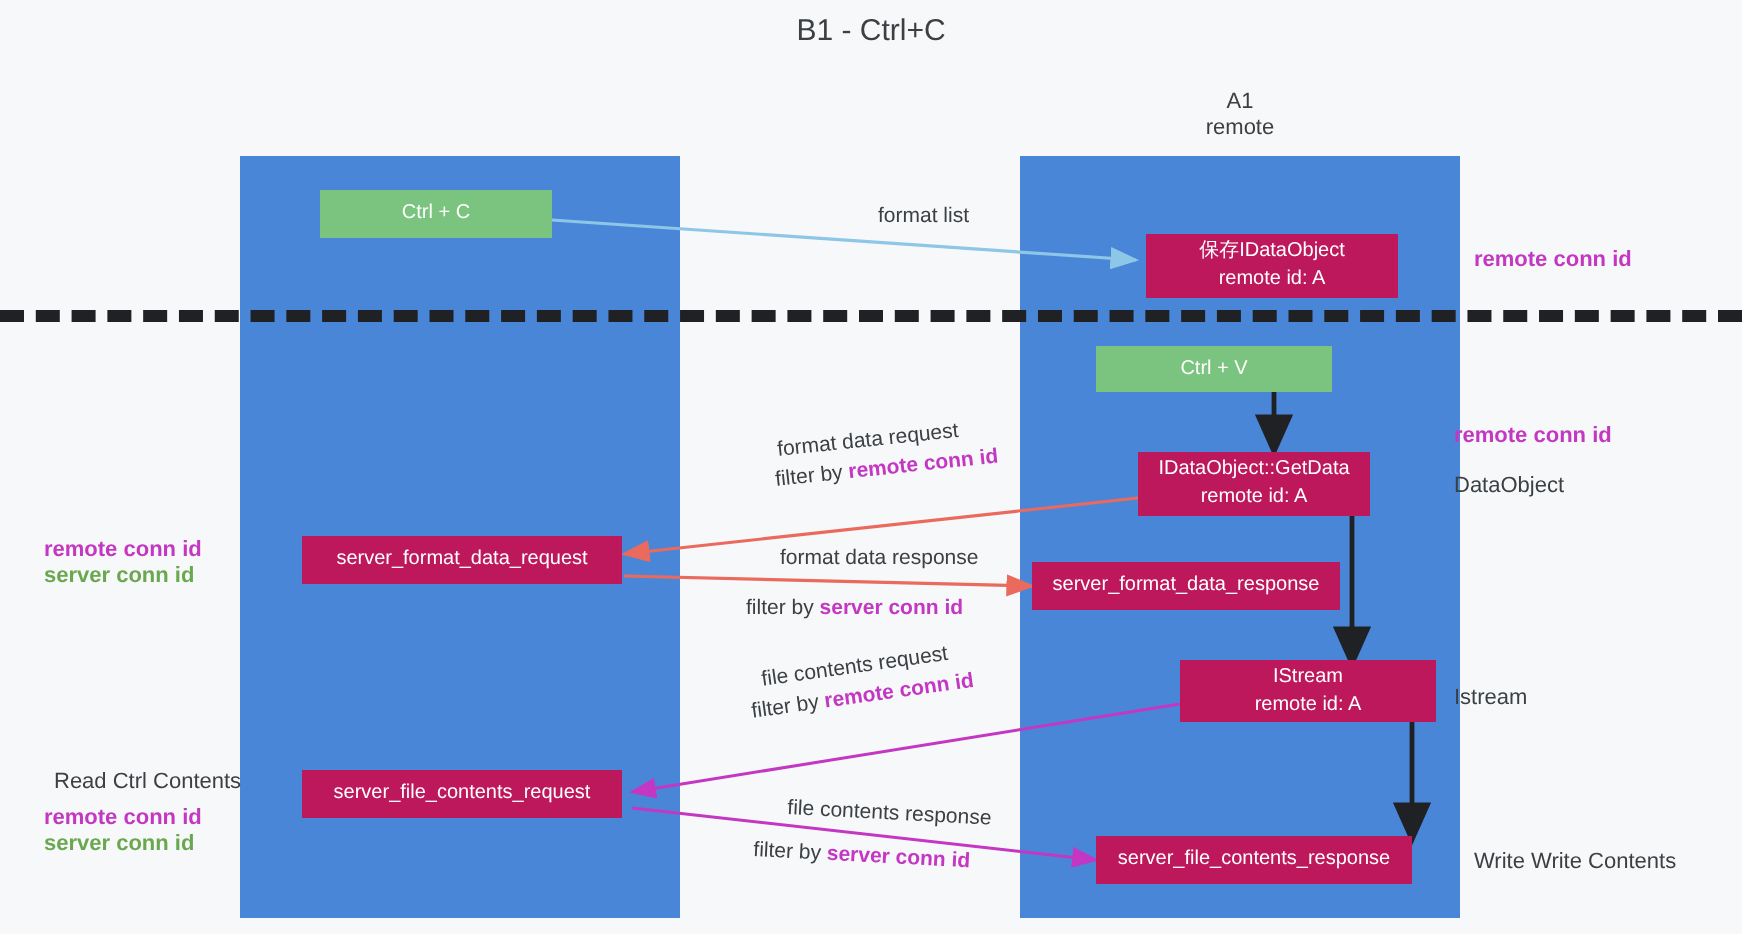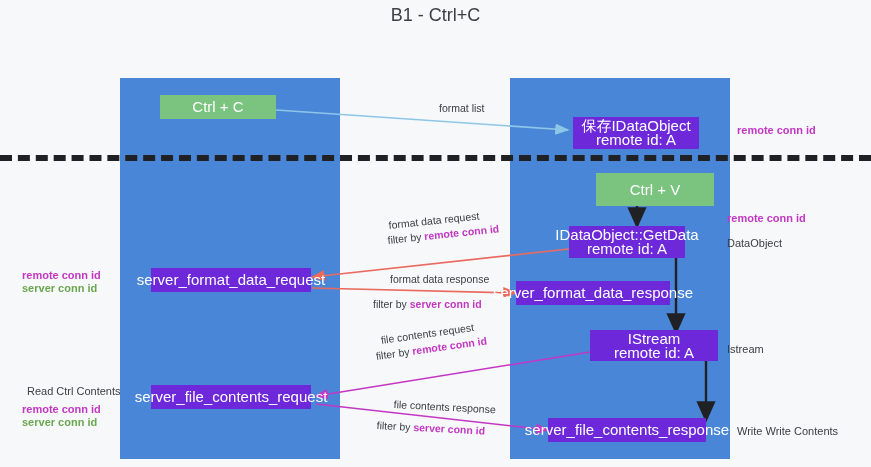--- a/index.html
+++ b/index.html
@@ -7,25 +7,25 @@
     width:871px;height:467px;
     background:#f7f8fa;
     font-family:"Liberation Sans",sans-serif;
     position:relative;
     overflow:hidden;
     color:#3c4043;
   }
   #stage{position:absolute;left:0;top:0;width:871px;height:467px;}
   .lane{position:absolute;background:#4a86d8;}
   .lane-hdr{position:absolute;text-align:center;font-size:11px;line-height:13px;color:#3c4043;}
-  .title{position:absolute;left:0;top:5px;width:871px;text-align:center;font-size:18px;line-height:21px;color:#3c4043;}
+  .title{position:absolute;left:0;top:5px;width:871px;text-align:center;font-size:15px;line-height:21px;color:#3c4043;}
   .box{position:absolute;box-sizing:border-box;display:flex;flex-direction:column;
-       align-items:center;justify-content:center;color:#ffffff;font-size:15px;line-height:14px;}
+       align-items:center;justify-content:center;color:#ffffff;font-size:10px;line-height:14px;}
   .box.green{background:#7bc47f;}
-  .box.orange{background:#6d28d9;}
+  .box.orange{background:#be185d;}
   .note{position:absolute;font-size:11px;line-height:14px;}
   .note.purple{color:#c337c3;font-weight:bold;}
   .note.green{color:#6aa84f;font-weight:bold;}
   .note.plain{color:#3c4043;}
   .alab{position:absolute;font-size:10.5px;line-height:13px;color:#3c4043;white-space:nowrap;}
   .alab b.p{color:#c337c3;}
   svg{position:absolute;left:0;top:0;width:871px;height:467px;overflow:visible;}
   .dash{position:absolute;left:0;top:155px;width:871px;height:0;border-top:6px dashed #202124;}
 </style>
 </head>
@@ -34,20 +34,24 @@
 <div id="stage">
 
   <div class="title">
     <div>B1 - Ctrl+C</div>
   </div>
 
   <div class="lane" style="left:120px;top:78px;width:220px;height:381px;"></div>
   <div class="lane" style="left:510px;top:78px;width:220px;height:381px;"></div>
 
   <div class="lane-hdr" style="left:120px;top:45px;width:220px;">
+  </div>
+  <div class="lane-hdr" style="left:510px;top:45px;width:220px;">
+    <div>A1</div>
+    <div>remote</div>
   </div>
 
   <svg>
     <defs>
       <marker id="ar-blue" markerWidth="9" markerHeight="7" refX="8" refY="3.5" orient="auto">
         <polygon points="0,0 9,3.5 0,7" fill="#8ec6e8"></polygon>
       </marker>
       <marker id="ar-red" markerWidth="9" markerHeight="7" refX="8" refY="3.5" orient="auto">
         <polygon points="0,0 9,3.5 0,7" fill="#ea6a5e"></polygon>
       </marker>
@@ -80,21 +84,21 @@
 
   <div class="box green" style="left:160px;top:95px;width:116px;height:24px;">
     <span>Ctrl + C</span>
   </div>
 
   <div class="box orange" style="left:573px;top:117px;width:126px;height:32px;">
     <span>保存IDataObject</span>
     <span>remote id: A</span>
   </div>
 
-  <div class="box green" style="left:596px;top:173px;width:118px;height:33px;">
+  <div class="box green" style="left:548px;top:173px;width:118px;height:23px;">
     <span>Ctrl + V</span>
   </div>
 
   <div class="box orange" style="left:569px;top:226px;width:116px;height:32px;">
     <span>IDataObject::GetData</span>
     <span>remote id: A</span>
   </div>
 
   <div class="box orange" style="left:151px;top:268px;width:160px;height:24px;">
     <span>server_format_data_request</span>

